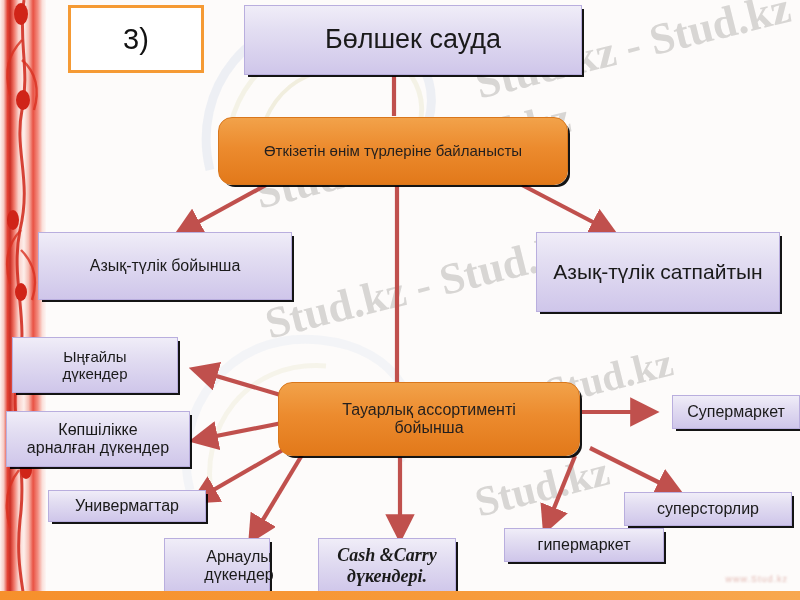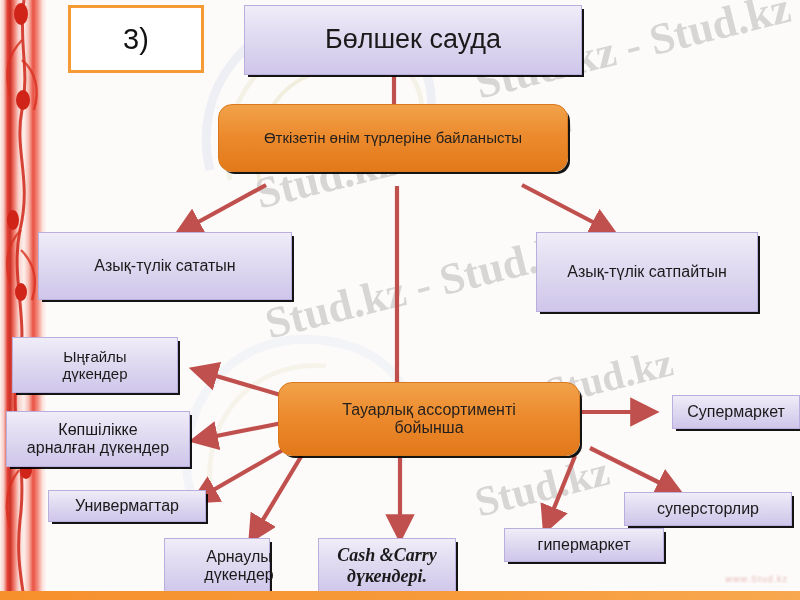--- a/index.html
+++ b/index.html
@@ -193,29 +193,29 @@
   </svg>
 
   <div class="label-box" style="left:68px; top:5px; width:136px; height:68px;">
     <span>3)</span>
   </div>
 
   <div class="node purple title" style="left:244px; top:5px; width:338px; height:70px;">
     <span>Бөлшек сауда</span>
   </div>
 
-  <div class="node orange" style="left:218px; top:104px; width:350px; height:68px; font-size:15px;">
+  <div class="node orange" style="left:218px; top:117px; width:350px; height:68px; font-size:15px;">
     <span>Өткізетін өнім түрлеріне байланысты</span>
   </div>
 
   <div class="node purple" style="left:38px; top:232px; width:254px; height:68px; font-size:16px;">
-    <span>Азық-түлік сататын</span>
-  </div>
-
-  <div class="node purple" style="left:536px; top:232px; width:222px; height:80px; font-size:16px;">
+    <span>Азық-түлік бойынша</span>
+  </div>
+
+  <div class="node purple" style="left:536px; top:232px; width:244px; height:80px; font-size:21px;">
     <span>Азық-түлік сатпайтын</span>
   </div>
 
   <div class="node orange" style="left:278px; top:382px; width:302px; height:74px; font-size:16px;">
     <span>
       <span>Тауарлық ассортименті</span><br>
       <span>бойынша</span>
     </span>
   </div>
 

